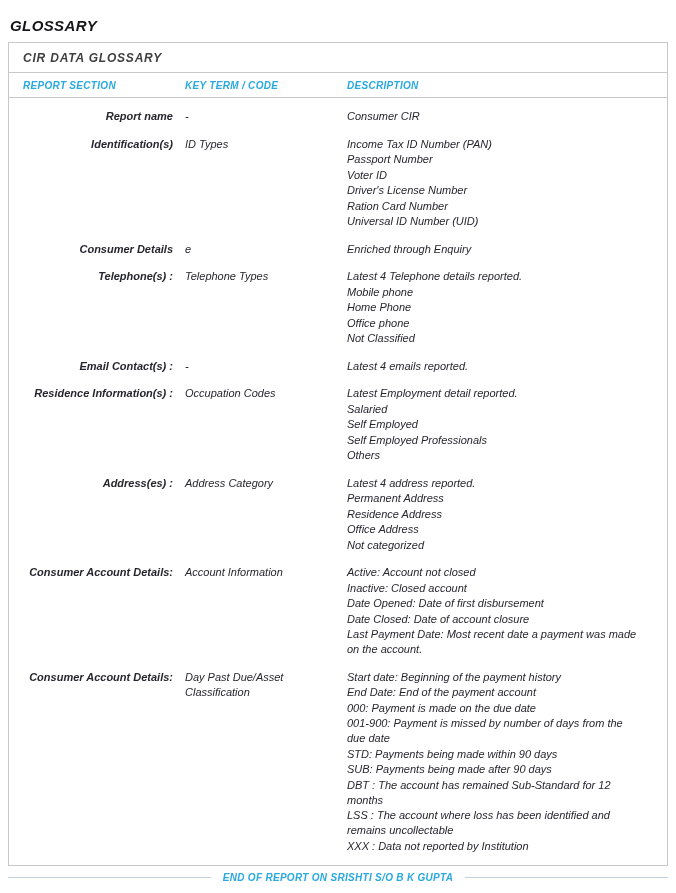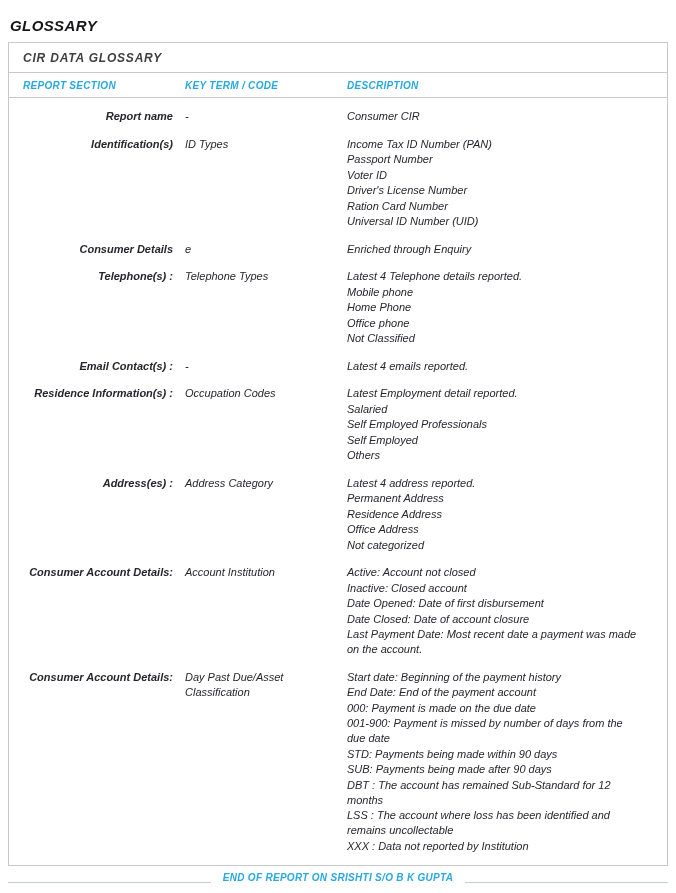--- a/index.html
+++ b/index.html
@@ -77,21 +77,21 @@
     font-size: 11px;
     line-height: 15px;
     margin-bottom: 0.5px;
   }
   .footer {
     position: absolute;
     left: 8px;
     right: 8px;
     bottom: 10px;
     display: flex;
-    align-items: flex-end;
+    align-items: center;
   }
   .footer .line {
     flex: 1;
     height: 1px;
     background: var(--footer-line);
   }
   .footer-text {
     color: var(--accent);
     font-size: 10px;
     font-weight: bold;
@@ -161,39 +161,39 @@
           <div class="cell">
             <div class="desc-line">Latest 4 emails reported.</div>
           </div>
         </div>
         <div class="grow">
           <div class="cell section">Residence Information(s) :</div>
           <div class="cell">Occupation Codes</div>
           <div class="cell">
             <div class="desc-line">Latest Employment detail reported.</div>
             <div class="desc-line">Salaried</div>
+            <div class="desc-line">Self Employed</div>
             <div class="desc-line">Self Employed Professionals</div>
-            <div class="desc-line">Self Employed</div>
             <div class="desc-line">Others</div>
           </div>
         </div>
         <div class="grow">
           <div class="cell section">Address(es) :</div>
           <div class="cell">Address Category</div>
           <div class="cell">
             <div class="desc-line">Latest 4 address reported.</div>
             <div class="desc-line">Permanent Address</div>
             <div class="desc-line">Residence Address</div>
             <div class="desc-line">Office Address</div>
             <div class="desc-line">Not categorized</div>
           </div>
         </div>
         <div class="grow">
           <div class="cell section">Consumer Account Details:</div>
-          <div class="cell">Account Institution</div>
+          <div class="cell">Account Information</div>
           <div class="cell">
             <div class="desc-line">Active: Account not closed</div>
             <div class="desc-line">Inactive: Closed account</div>
             <div class="desc-line">Date Opened: Date of first disbursement</div>
             <div class="desc-line">Date Closed: Date of account closure</div>
             <div class="desc-line">Last Payment Date: Most recent date a payment was made on the account.</div>
           </div>
         </div>
         <div class="grow">
           <div class="cell section">Consumer Account Details:</div>

